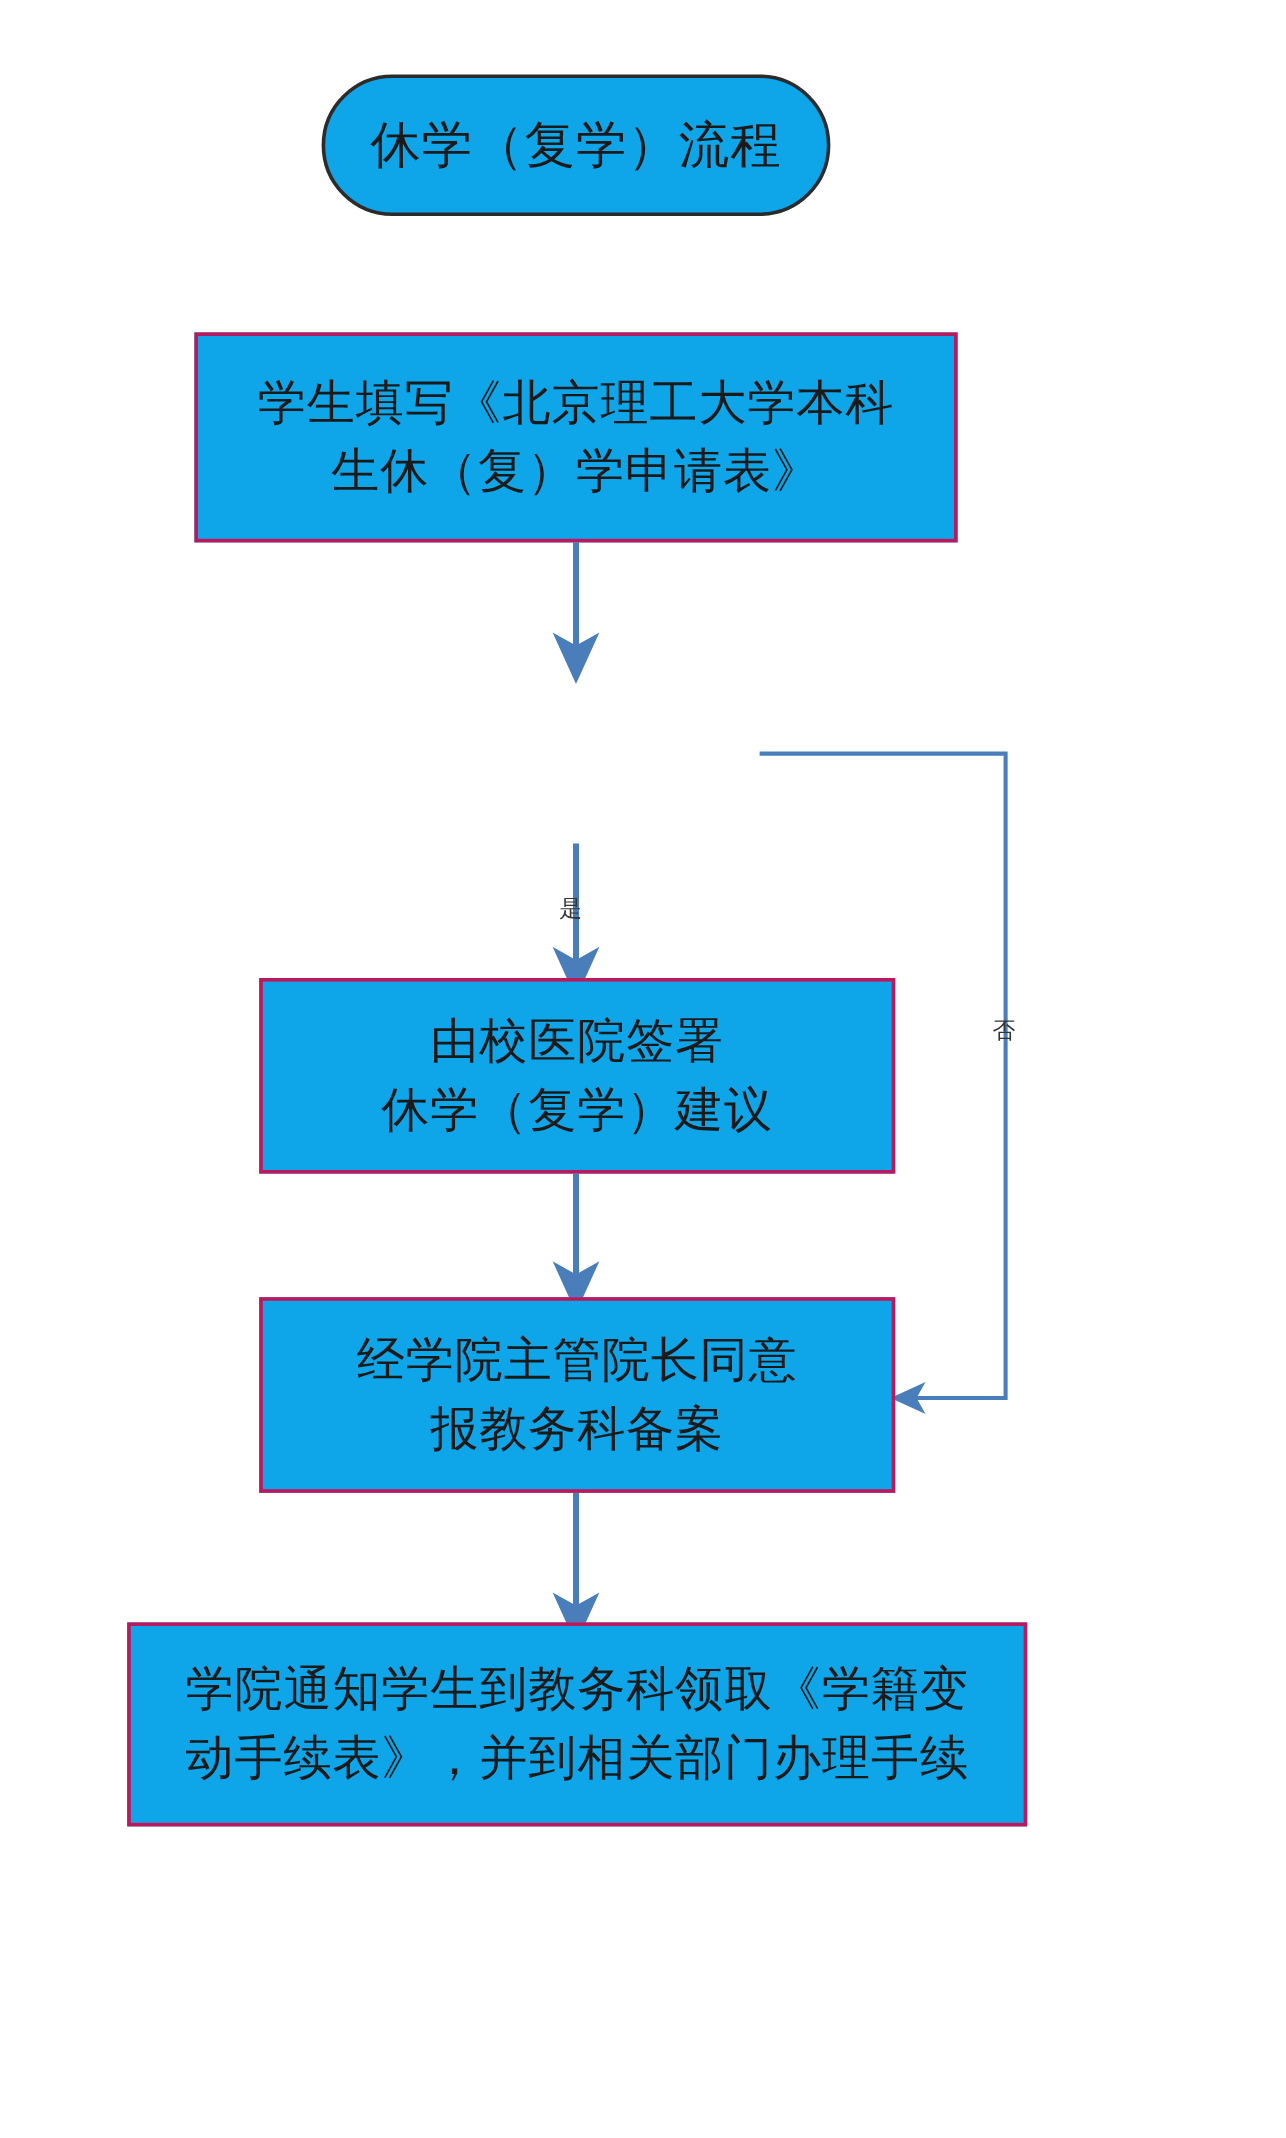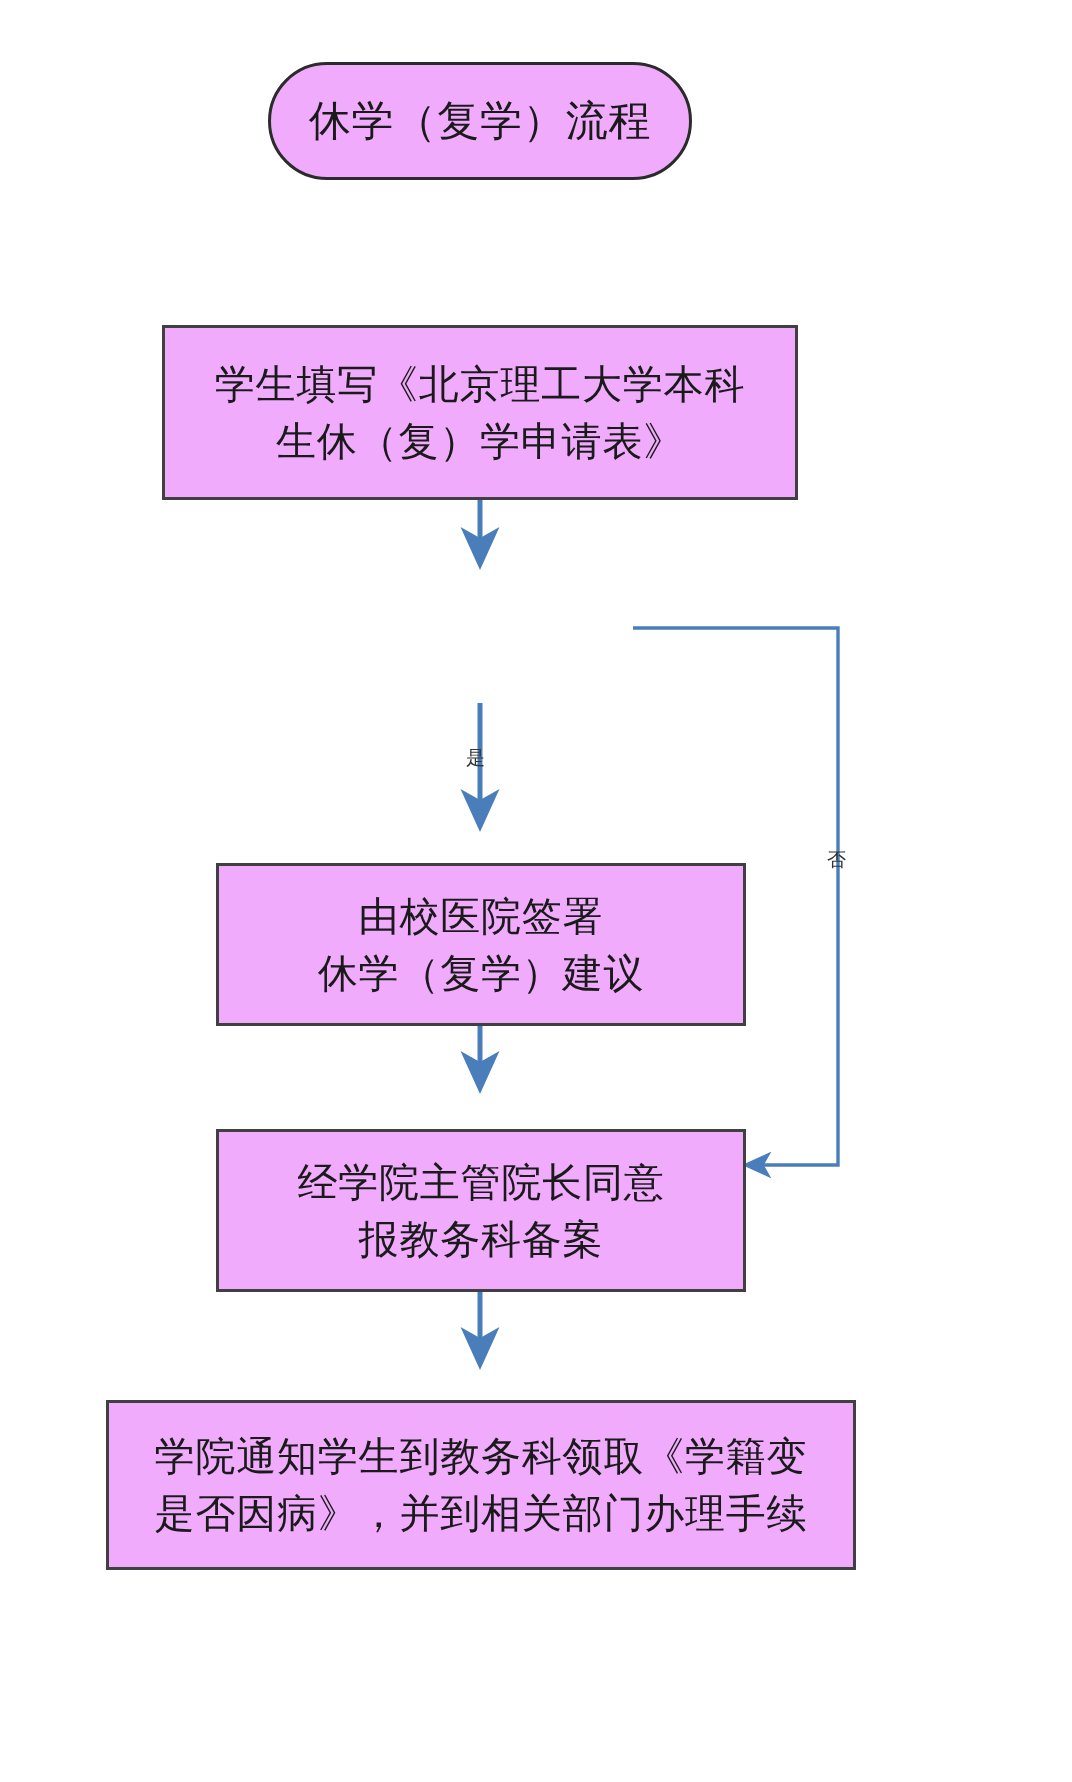--- a/index.html
+++ b/index.html
@@ -10,41 +10,40 @@
     font-family:"DejaVu Sans","Liberation Sans",sans-serif;
     position:relative;
     overflow:hidden;
   }
   #canvas{position:absolute;left:0;top:0;width:1072px;height:1782px;}
 
   
   .node{
     position:absolute;
     box-sizing:border-box;
-    background:#f0abfc;
+    background:#0ea5e9;
     display:flex;
     align-items:center;
     justify-content:center;
     text-align:center;
     color:#1a1a1a;
     letter-spacing:.02em;
     line-height:1.42;
     white-space:pre-line;
     z-index:3;
   }
   .pill{
     border:3px solid #2b2b2b;
     border-radius:999px;
     font-size:42px;
   }
   .process{
-    border:3px solid #404040;
+    border:3px solid #be185d;
     border-radius:0;
     font-size:40px;
-    margin-top:48px;
   }
   .process.tight{font-size:40px;}
 
   
   .decision{
     position:absolute;
     z-index:3;
   }
   .decision .diamond-shape{
     position:absolute;left:0;top:0;width:100%;height:100%;
@@ -104,15 +103,15 @@
 
   <div class="edge-label" style="left:827px;top:850px;">否</div>
 
   <div class="node process" style="left:216px;top:815px;width:530px;height:163px;padding:12px 18px;">由校医院签署
 休学（复学）建议</div>
 
   <div class="node process" style="left:216px;top:1081px;width:530px;height:163px;padding:4px 18px;">经学院主管院长同意
 报教务科备案</div>
 
   <div class="node process tight" style="left:106px;top:1352px;width:750px;height:170px;padding:0 12px;">学院通知学生到教务科领取《学籍变
-是否因病》，并到相关部门办理手续</div>
+动手续表》，并到相关部门办理手续</div>
 
 </div>
 
 </body></html>

